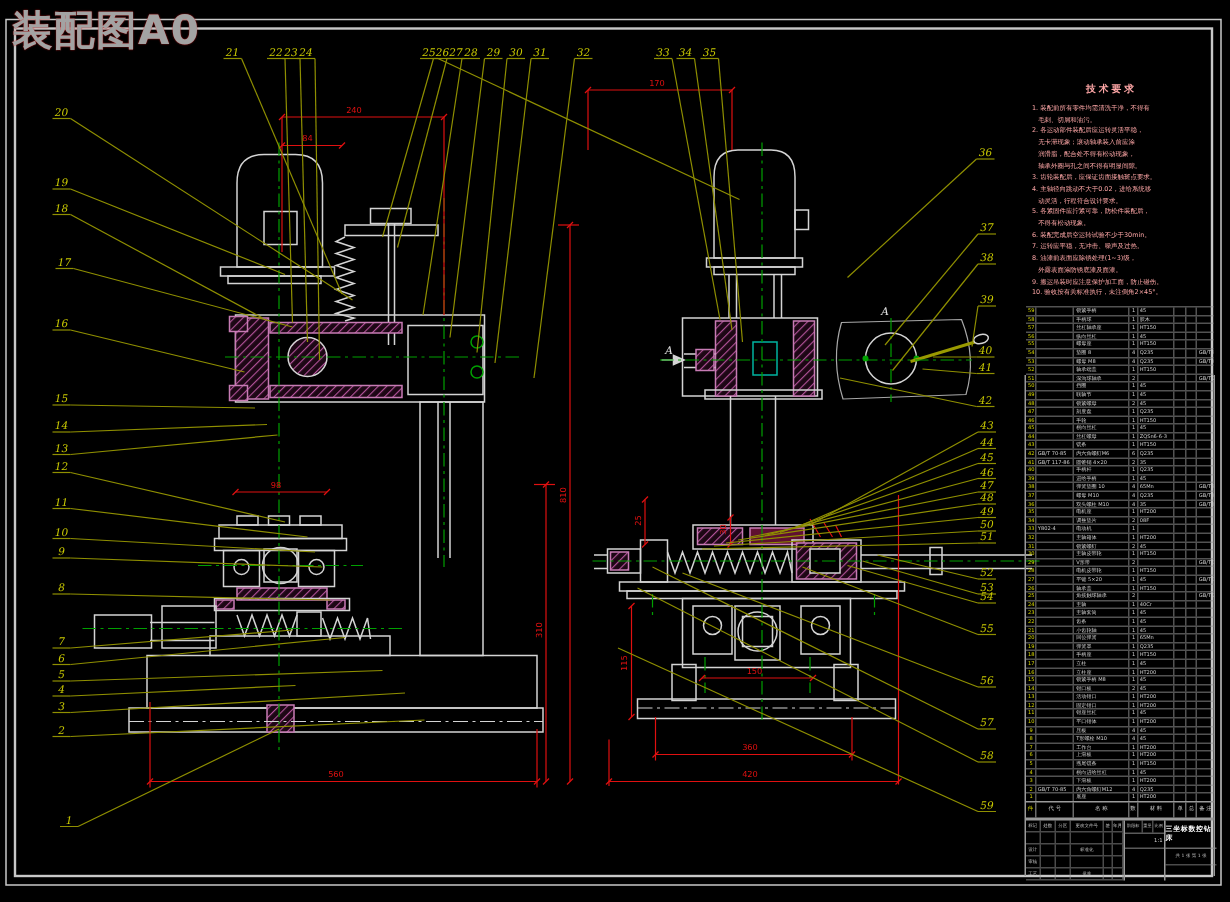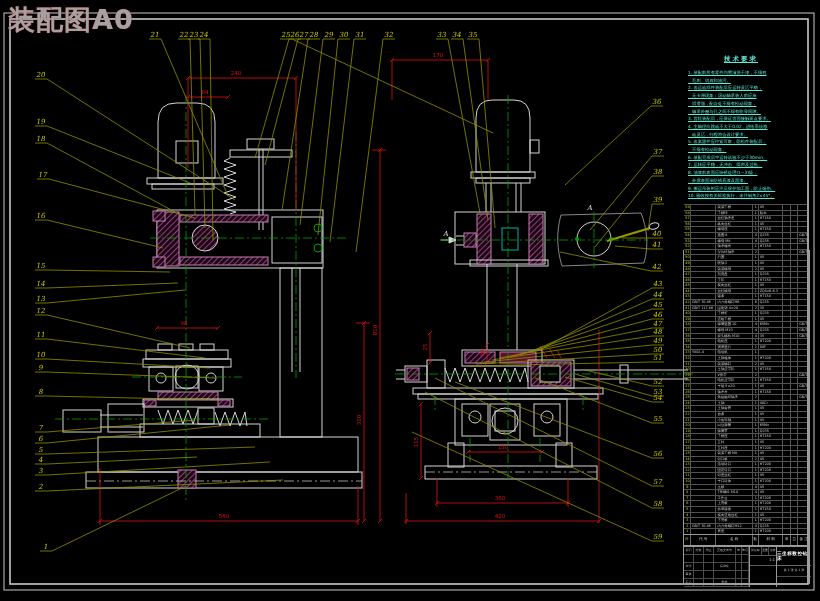--- a/index.html
+++ b/index.html
@@ -3,21 +3,21 @@
 <meta charset="utf-8">
 <style>
   html,body{margin:0;padding:0;background:#000;}
   #canvas{position:relative;width:820px;height:601px;background:#000;overflow:hidden;
           font-family:"DejaVu Sans",sans-serif;}
   #drawing{position:absolute;left:0;top:0;}
   #drawing-title{position:absolute;left:8px;top:2px;font-size:27px;font-weight:bold;
     color:#a3a3a3;letter-spacing:1px;text-shadow:0 0 1px #e02020;z-index:5;}
   #watermark{position:absolute;left:336px;top:282px;font-size:27px;color:#ececec;
     letter-spacing:17px;z-index:4;white-space:nowrap;}
-  #techreq{position:absolute;left:688px;top:55px;width:106px;color:#5eead4;z-index:3;text-decoration:underline;}
+  #techreq{position:absolute;left:688px;top:55px;width:106px;color:#fca5a5;z-index:3;}
   #techreq .t{font-size:6.5px;font-weight:bold;text-align:center;letter-spacing:2px;margin-bottom:5px;}
   #techreq .l{font-size:4.3px;line-height:7.7px;white-space:pre;transform-origin:0 0;}
   #bom{position:absolute;left:683px;top:250px;width:127px;height:334px;z-index:3;
        border-left:1px solid #9a9a9a;border-right:1px solid #9a9a9a;box-sizing:border-box;
        display:flex;flex-direction:column;}
   #bom-rows{height:284px;display:flex;flex-direction:column-reverse;}
   .bom-row{flex:1;display:flex;border-top:1px solid rgba(150,150,150,.55);}
   .bom-row div{overflow:hidden;white-space:nowrap;font-size:3.4px;line-height:4.6px;
        color:#cfcfcf;border-right:1px solid rgba(150,150,150,.55);padding-left:1px;box-sizing:border-box;}
   .c0{width:7px;color:#d8d800 !important;text-align:center;}

